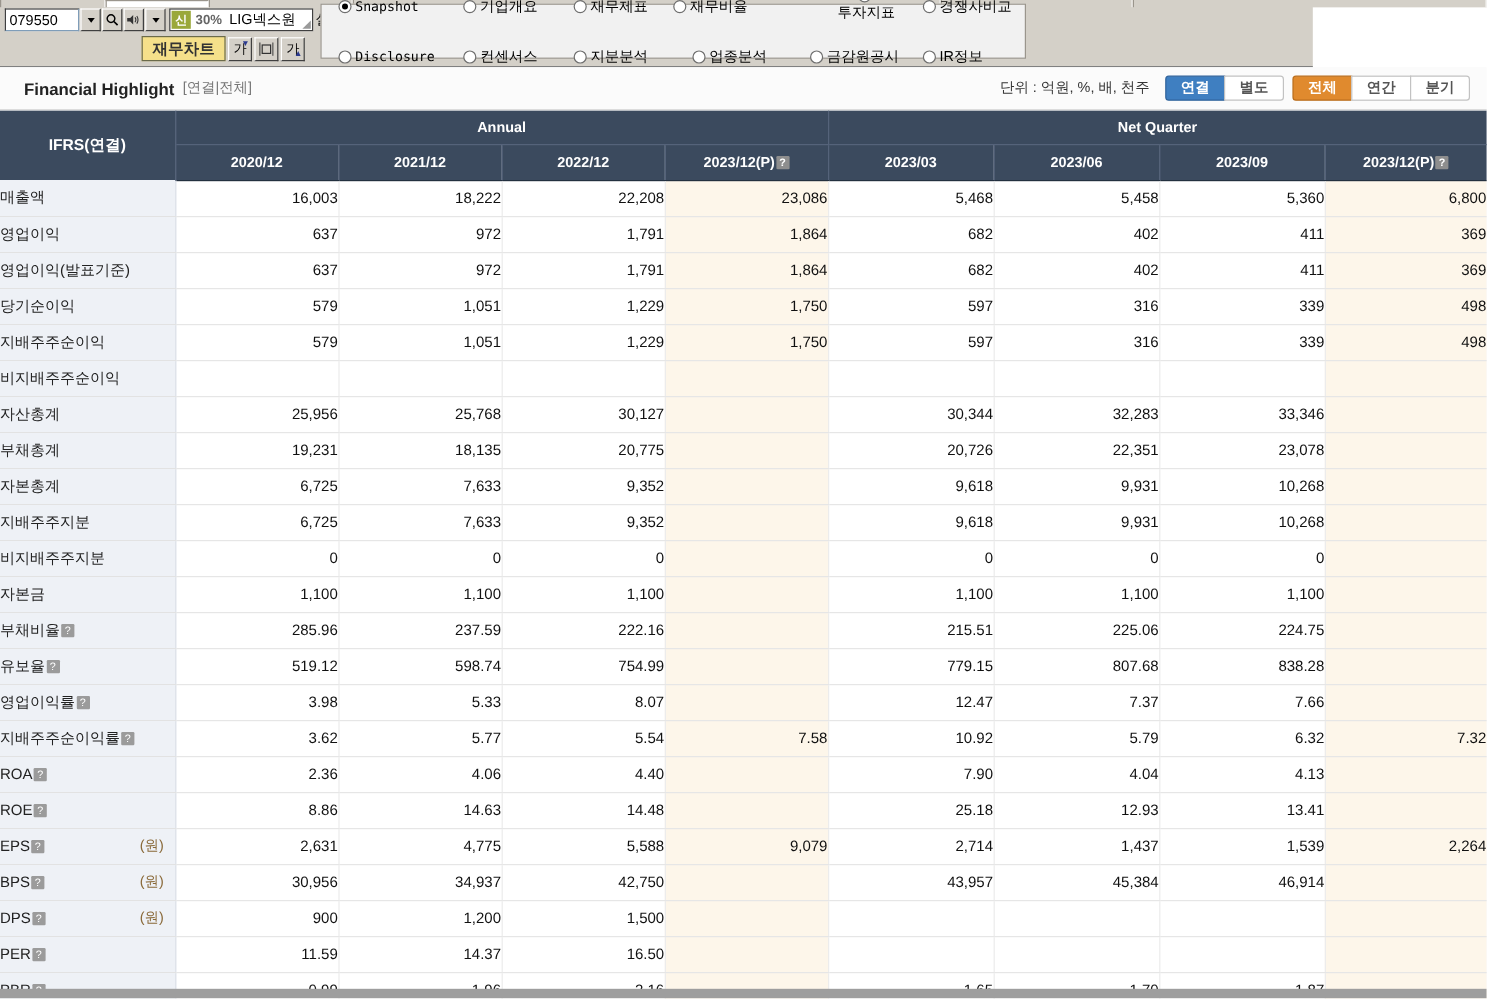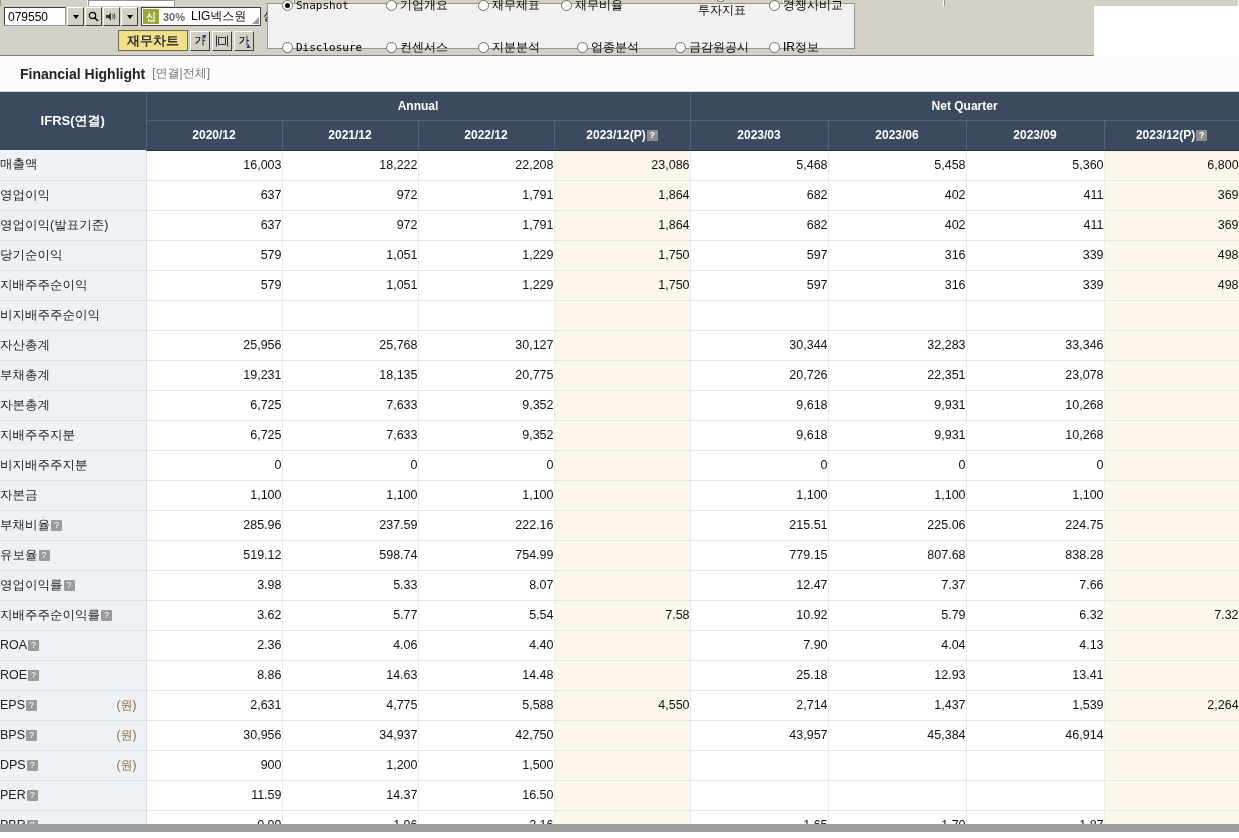--- a/index.html
+++ b/index.html
@@ -305,20 +305,32 @@
           <span class="rdo"></span>
           <span>IR정보</span>
         </label>
       </div>
     </div>
 </div>
 
 <div id="fh-header">
   <span id="fh-title">Financial Highlight</span>
   <span id="fh-sub">[연결|전체]</span>
+  <div class="hdr-right">
+    <span class="unit-txt">단위 : 억원, %, 배, 천주</span>
+    <div class="btn-group" id="consolidation-group">
+        <div class="seg blue">연결</div>
+        <div class="seg">별도</div>
+      </div>
+    <div class="btn-group" id="period-group">
+        <div class="seg orange">전체</div>
+        <div class="seg">연간</div>
+        <div class="seg">분기</div>
+      </div>
+  </div>
 </div>
 
 <div id="tbl-wrap">
   <table id="fin">
     <colgroup>
       <col style="width:146px">
       <col style="width:136px">
         <col style="width:136px">
         <col style="width:136px">
         <col style="width:136px">
@@ -541,21 +553,21 @@
           <td class="val">25.18</td>
           <td class="val">12.93</td>
           <td class="val">13.41</td>
           <td class="val est"></td>
         </tr>
         <tr>
           <td class="rowlbl"><span>EPS</span><span class="qmark">?</span><span class="unit">(원)</span></td>
           <td class="val">2,631</td>
           <td class="val">4,775</td>
           <td class="val">5,588</td>
-          <td class="val est">4,550</td>
+          <td class="val est">9,079</td>
           <td class="val">2,714</td>
           <td class="val">1,437</td>
           <td class="val">1,539</td>
           <td class="val est">2,264</td>
         </tr>
         <tr>
           <td class="rowlbl"><span>BPS</span><span class="qmark">?</span><span class="unit">(원)</span></td>
           <td class="val">30,956</td>
           <td class="val">34,937</td>
           <td class="val">42,750</td>

